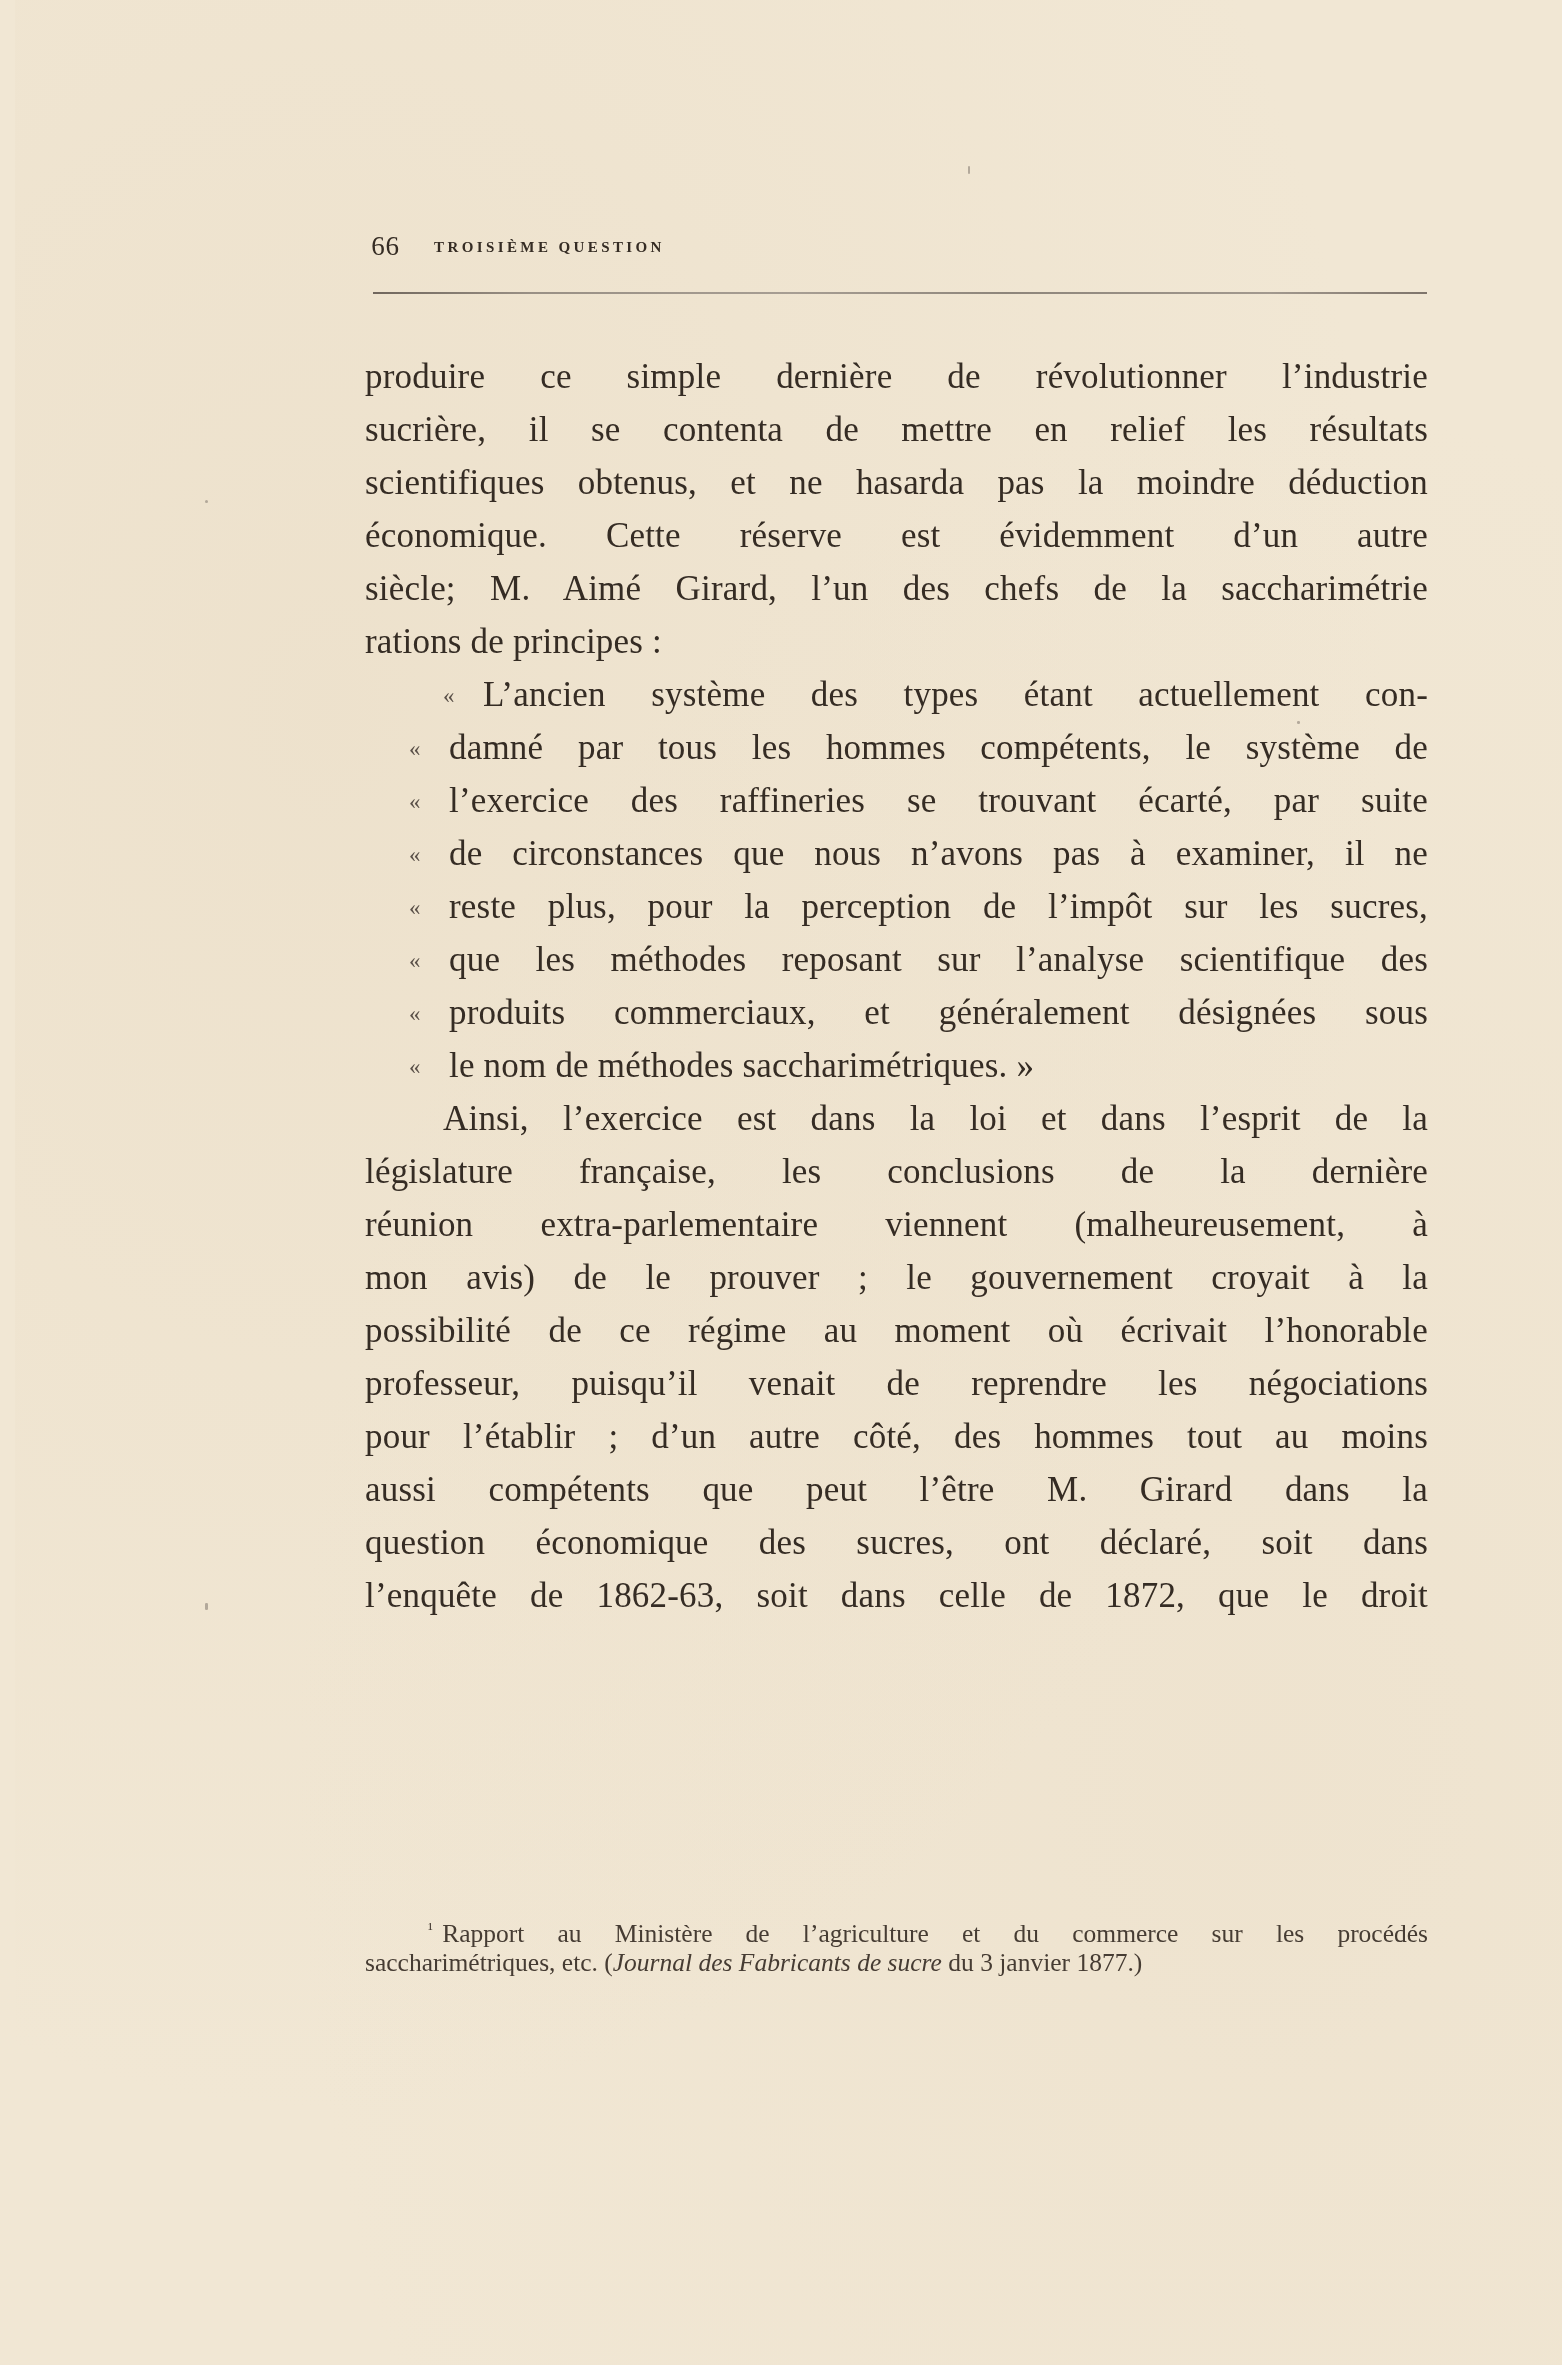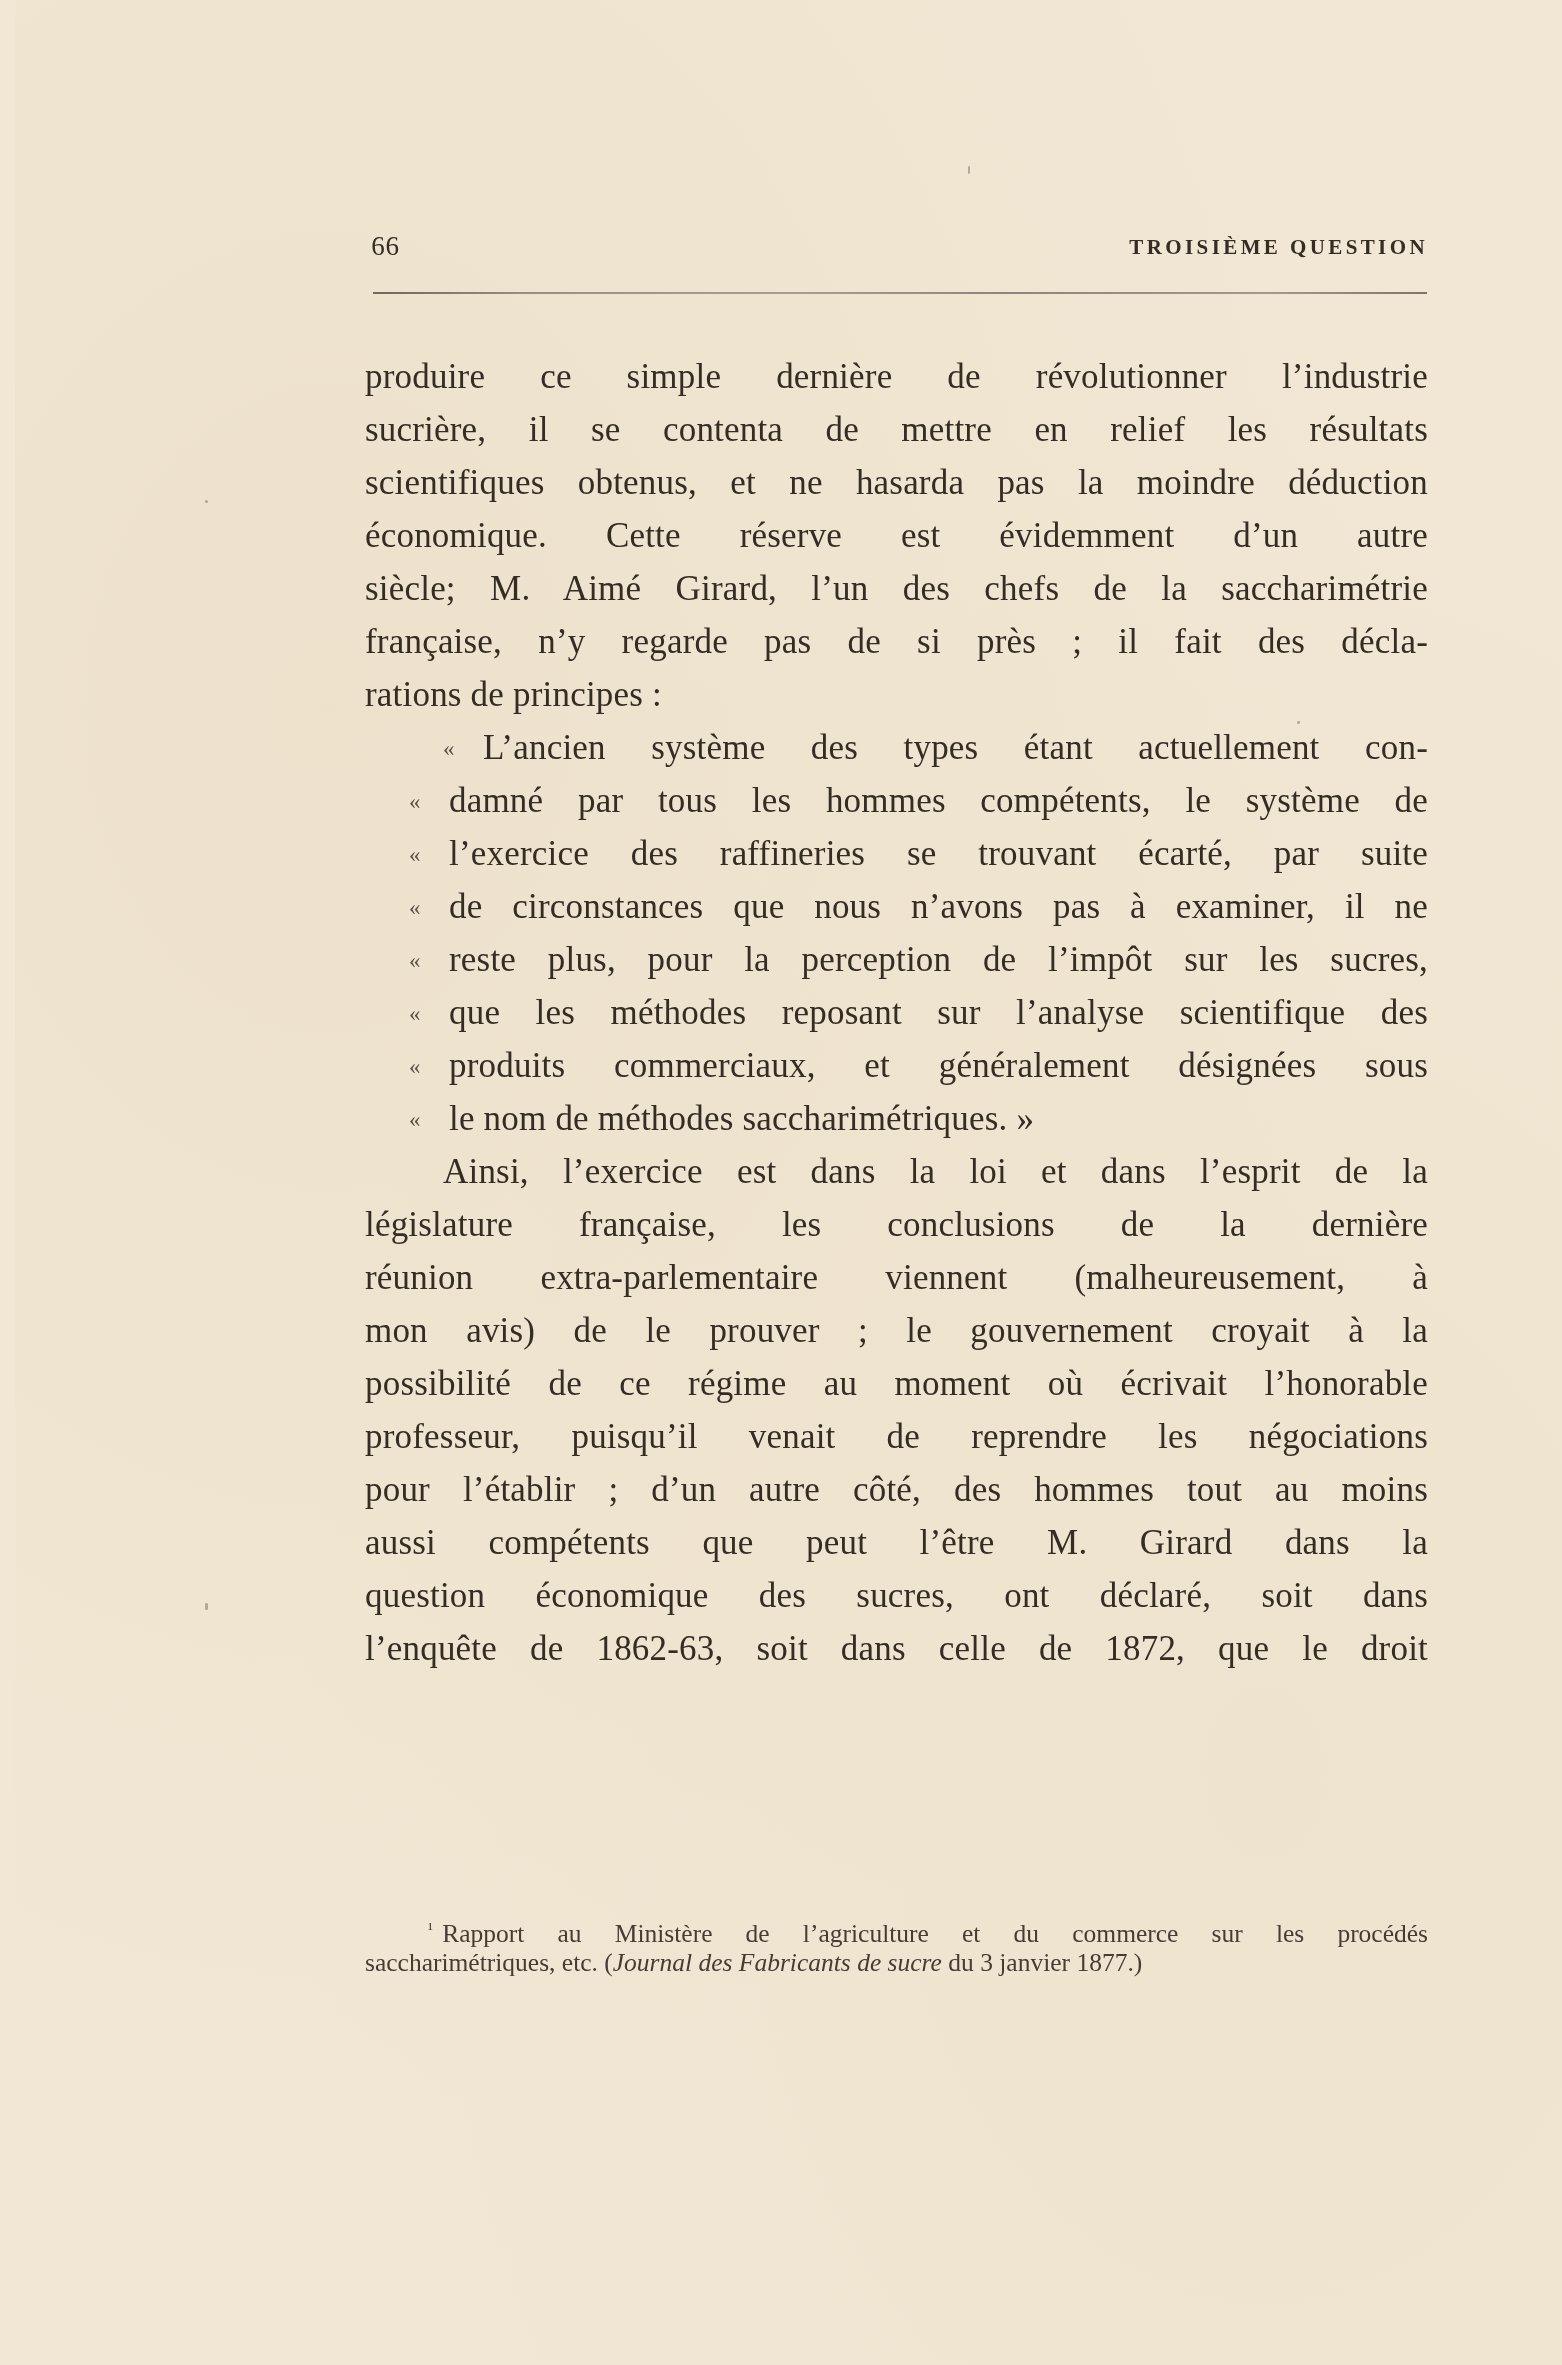--- a/index.html
+++ b/index.html
@@ -39,22 +39,22 @@
       top: 0;
       font-size: 27px;
       line-height: 34px;
       letter-spacing: 0.7px;
     }
     .running-title {
       position: absolute;
       left: 0;
       right: 0;
       top: 1.3px;
-      text-align: right;
-      font-size: 21px;
+      text-align: left;
+      font-size: 15px;
       line-height: 34px;
       letter-spacing: 3.4px;
       font-weight: bold;
       padding-left: 64px;
     }
     .head-rule {
       position: absolute;
       left: 358px;
       top: 292px;
       width: 1054px;
@@ -143,21 +143,20 @@
   </div>
 
   <div class="head-rule"></div>
 
   <div class="text-block">
     <span class="line">produire ce simple dernière de révolutionner l’industrie</span>
     <span class="line">sucrière, il se contenta de mettre en relief les résultats</span>
     <span class="line">scientifiques obtenus, et ne hasarda pas la moindre déduction</span>
     <span class="line">économique. Cette réserve est évidemment d’un autre</span>
     <span class="line">siècle; M. Aimé Girard, l’un des chefs de la saccharimétrie</span>
-    <span class="line">française, n’y regarde pas de si près ; il fait des décla-</span>
     <span class="line last">rations de principes :</span>
 
     <div>
       <span class="line indent"><span class="quote-mark">«</span><span>L’ancien système des types étant actuellement con-</span></span>
       <span class="line quote"><span class="quote-mark">«</span><span>damné par tous les hommes compétents, le système de</span></span>
       <span class="line quote"><span class="quote-mark">«</span><span>l’exercice des raffineries se trouvant écarté, par suite</span></span>
       <span class="line quote"><span class="quote-mark">«</span><span>de circonstances que nous n’avons pas à examiner, il ne</span></span>
       <span class="line quote"><span class="quote-mark">«</span><span>reste plus, pour la perception de l’impôt sur les sucres,</span></span>
       <span class="line quote"><span class="quote-mark">«</span><span>que les méthodes reposant sur l’analyse scientifique des</span></span>
       <span class="line quote"><span class="quote-mark">«</span><span>produits commerciaux, et généralement désignées sous</span></span>

